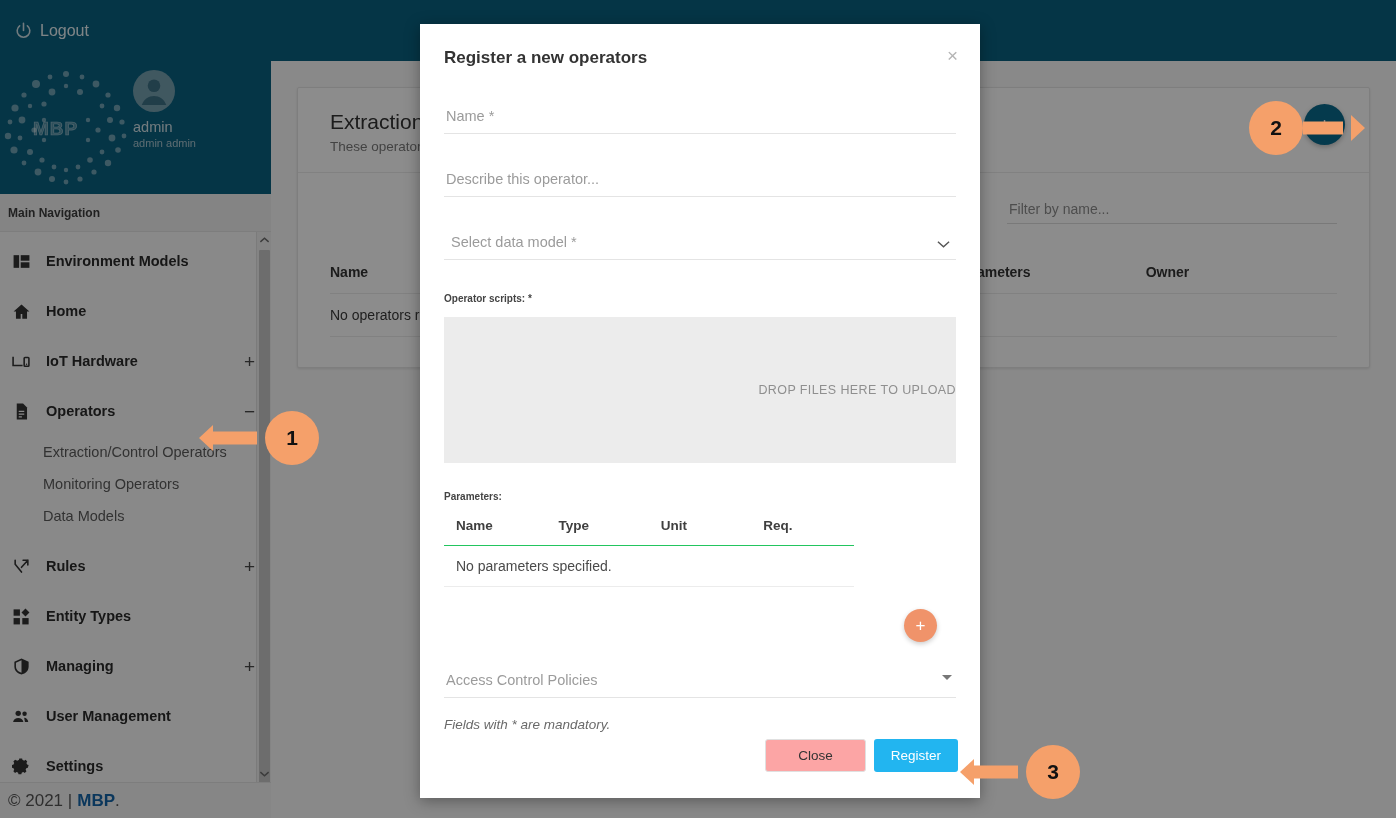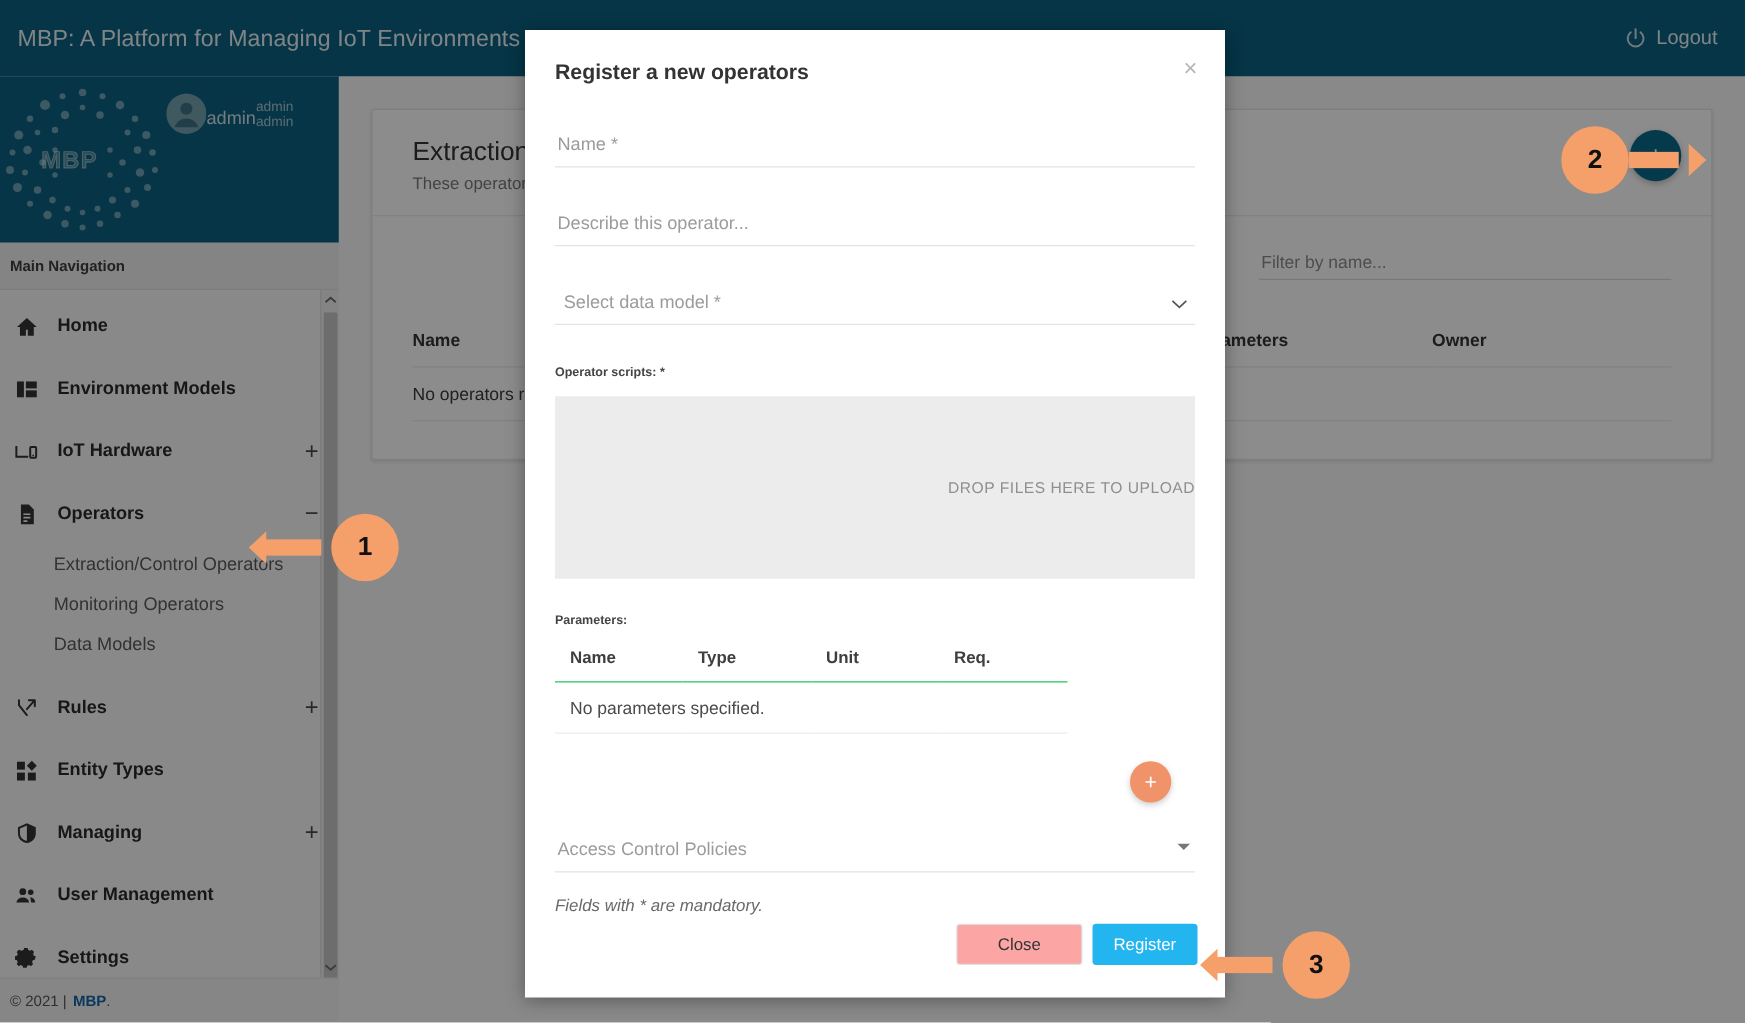--- a/index.html
+++ b/index.html
@@ -48,21 +48,21 @@
   }
   .logo-dots { position: absolute; left: 0px; top: 3px; width: 132px; height: 126px; }
   .logo-word {
     position: absolute; left: 33px; top: 57px;
     font-size: 19px; font-weight: bold; letter-spacing: 1px;
     color: rgba(255,255,255,0.30);
     -webkit-text-stroke: 0.7px rgba(255,255,255,0.45);
   }
   .profile-right {
     position: absolute; right: 18px; top: 9px;
-    display: flex; flex-direction: row; align-items: center; width: 120px;
+    display: flex; flex-direction: column; align-items: flex-start; width: 120px;
   }
   .avatar { width: 42px; height: 42px; display: block; opacity: .62; }
   .profile-name { color: #cfe0e6; font-size: 14.5px; margin-top: 7px; }
   .profile-sub { color: #a8c4ce; font-size: 11px; margin-top: 2px; }
 
   .nav-head {
     font-size: 12px; font-weight: bold; color: #3d3d3d;
     padding: 12px 0 11px 8px; background: #f1f1f1;
     border-bottom: 1px solid #e3e3e3;
   }
@@ -95,21 +95,21 @@
   .sb-arrow.up { top: 0; }
   .sb-arrow.down { bottom: 0; }
   .sb-thumb {
     position: absolute; left: 2px; width: 11px; top: 18px; height: 545px;
     background: #c6c6c6; border-radius: 1px;
   }
 
   .footer {
     flex: none; height: 36px; background: #f4f4f4; border-top: 1px solid #e4e4e4;
     display: flex; align-items: center; padding-left: 8px;
-    font-size: 12px; color: #555;
+    font-size: 17px; color: #555;
   }
   .footer a { color: #1565a8; font-weight: bold; text-decoration: none; }
 
   
   .content {
     position: absolute; left: 271px; top: 61px;
     width: 1125px; height: 757px; background: #fafafa; z-index: 4;
   }
   .card {
     position: absolute; left: 26px; top: 26px; width: 1073px;
@@ -343,36 +343,36 @@
       </div>
 
       <div class="nav-head">Main Navigation</div>
 
       <div class="nav-scroll">
         <div class="nav-list">
 
           <div class="nav-item">
             <span class="nav-icon">
               <svg width="19" height="19" viewBox="0 0 24 24" fill="#333">
-                  <path d="M12 3 2 12h3v9h6v-6h2v6h6v-9h3z"></path>
-                </svg>
-            </span>
-            <span class="nav-label">Home</span>
-            <span class="nav-exp"></span>
-          </div>
-
-          <div class="nav-item">
-            <span class="nav-icon">
-              <svg width="19" height="19" viewBox="0 0 24 24" fill="#333">
                   <rect x="2" y="4" width="7" height="16"></rect>
                   <rect x="11" y="4" width="11" height="7"></rect>
                   <rect x="11" y="13" width="11" height="7"></rect>
                 </svg>
             </span>
             <span class="nav-label">Environment Models</span>
+            <span class="nav-exp"></span>
+          </div>
+
+          <div class="nav-item">
+            <span class="nav-icon">
+              <svg width="19" height="19" viewBox="0 0 24 24" fill="#333">
+                  <path d="M12 3 2 12h3v9h6v-6h2v6h6v-9h3z"></path>
+                </svg>
+            </span>
+            <span class="nav-label">Home</span>
             <span class="nav-exp"></span>
           </div>
 
           <div class="nav-item">
             <span class="nav-icon">
               <svg width="20" height="19" viewBox="0 0 24 24" fill="none" stroke="#333" stroke-width="2">
                 <path d="M2 6v11h12"></path>
                   <rect x="16" y="7" width="6" height="11" rx="1"></rect>
                   <circle cx="19" cy="15.5" r="0.9" fill="#333" stroke="none"></circle>
               </svg>
@@ -477,21 +477,20 @@
       </div>
 
       <div class="footer">
         <span>© 2021 |</span>
         <a href="#" style="margin-left:5px">MBP</a>
         <span>.</span>
       </div>
     </div>
 
     <div class="topbar">
-      <div class="topbar-title">MBP: A Platform for Managing IoT Environments</div>
       <div class="logout">
         <svg class="power-icon" viewBox="0 0 24 24" fill="none" stroke="#cfe0e6" stroke-width="2" stroke-linecap="round">
           <path d="M12 3v9"></path>
             <path d="M7.1 6.1a8 8 0 1 0 9.8 0"></path>
         </svg>
         <span>Logout</span>
       </div>
     </div>
 
     <div class="page-dim"></div>

